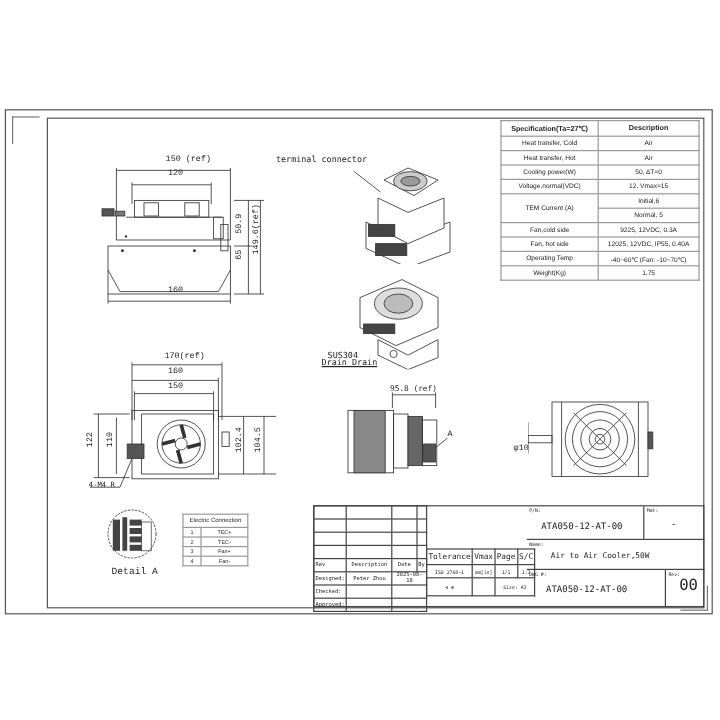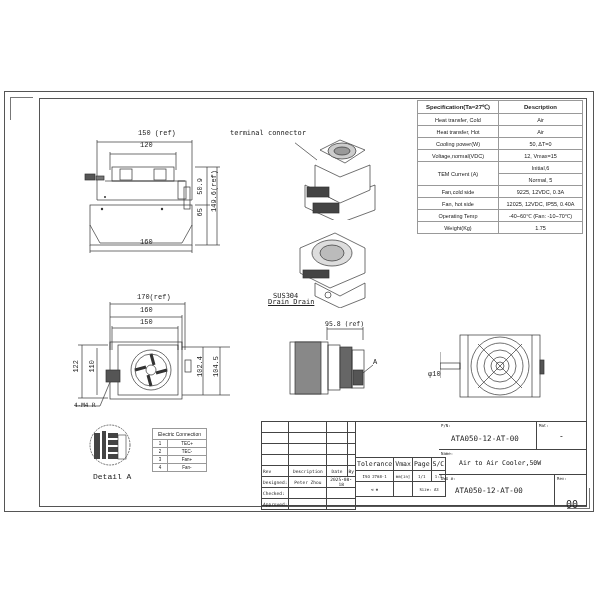--- a/index.html
+++ b/index.html
@@ -364,16 +364,16 @@
     <div class="abs" style="left:0;top:28px;width:148px;height:25px;border-bottom:1px solid #444;box-sizing:border-box">
       <span class="abs monotxt" style="left:2px;top:1px;font-size:4px">Name:</span>
       <span class="abs monotxt" style="left:20px;top:9px;font-size:6.5px">Air to Air Cooler,50W</span>
     </div>
     <div class="abs" style="left:0;top:53px;width:116px;height:31px;border-right:1px solid #444;box-sizing:border-box">
       <span class="abs monotxt" style="left:2px;top:1px;font-size:4px">DWG #:</span>
       <span class="abs monotxt" style="left:16px;top:11px;font-size:7.5px">ATA050-12-AT-00</span>
     </div>
     <div class="abs" style="left:116px;top:53px;width:32px;height:31px">
       <span class="abs monotxt" style="left:2px;top:1px;font-size:4px">Rev:</span>
-      <span class="abs monotxt" style="left:11px;top:24px;font-size:10px">00</span>
+      <span class="abs monotxt" style="left:11px;top:6px;font-size:13px">00</span>
     </div>
   </div>
 </div>
 
 </body></html>

